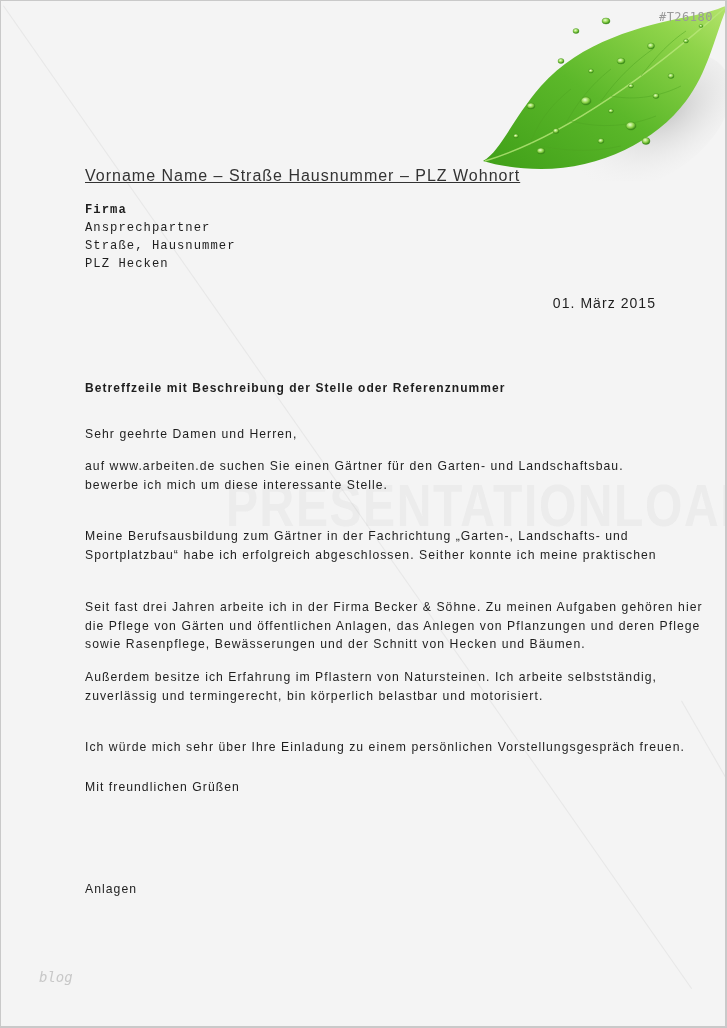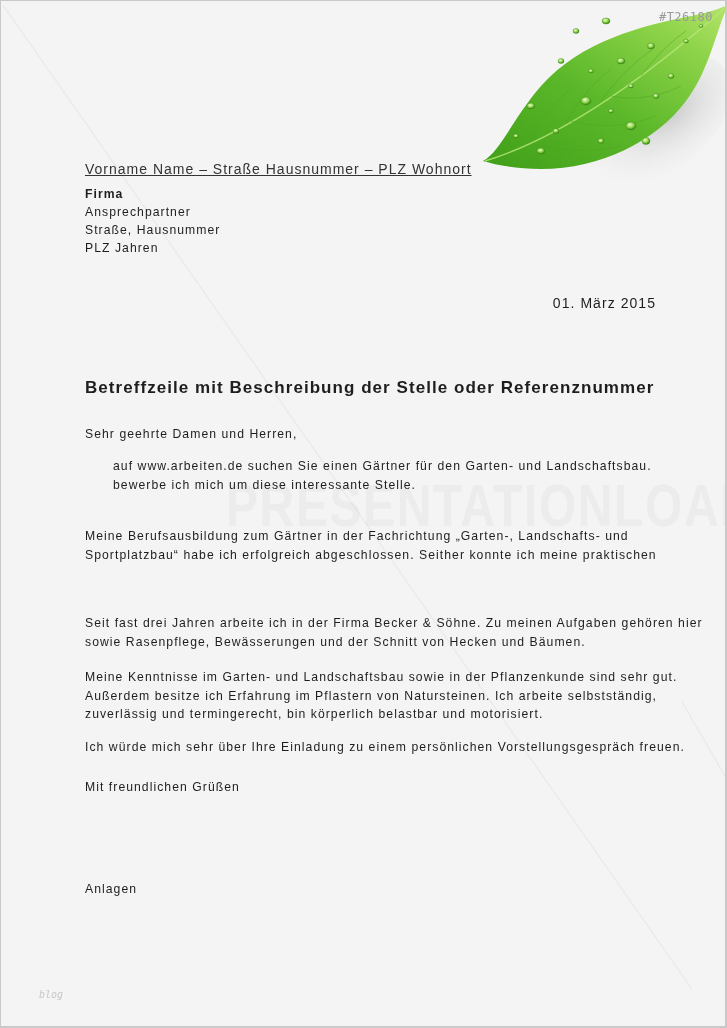--- a/index.html
+++ b/index.html
@@ -23,42 +23,42 @@
     position:absolute; right:12px; top:9px; font-family:"DejaVu Sans Mono", monospace;
     font-size:12px; color:#9a9a9a; letter-spacing:0.5px; z-index:3;text-align:center;
   }
   .watermark {
     position:absolute; left:225px; top:470px; width:400px; height:120px;
     font-family:"Liberation Sans", sans-serif; font-weight:bold;
     font-size:60px; color:rgba(200,200,200,0.18); letter-spacing:2px;
     transform:scaleX(0.8); transform-origin:left top; white-space:nowrap;
   }
   .blog {
-    position:absolute; left:38px; top:988px; font-size:10px; color:#c8c8c8;
+    position:absolute; left:38px; top:968px; font-size:14px; color:#c8c8c8;
     font-family:"DejaVu Sans Mono", monospace;
     font-style:italic;
   }
   .txt {
     position:absolute; left:84px; font-size:12.2px; letter-spacing:1.05px;
     white-space:nowrap; line-height:18px; color:#1e1e1e;
   }
   .sender {
-    top:161px; font-size:14px; letter-spacing:1px; text-decoration:underline;
+    top:168px; font-size:16px; letter-spacing:1px; text-decoration:underline;
     color:#333; line-height:14px;
   }
-  .addr { top:184px; }
+  .addr { top:200px;font-family:Liberation Mono, monospace; }
   .addr div { height:18px; }
   .bold { font-weight:bold; }
   .date { position:absolute; right:69px; top:294px; font-size:14px; letter-spacing:1.05px; color:#1e1e1e; }
-  .subject { top:378px; font-weight:bold; font-size:17px; }
+  .subject { top:378px; font-weight:bold; font-size:12px; }
   .salutation { top:424px; }
   .para div { height:18.5px; }
-  .p1 { top:456px;margin-left:28px; }
+  .p1 { top:456px; }
   .p2 { top:526px; }
-  .p3 { top:597px;margin-top:16px; }
+  .p3 { top:597px; }
   .p4 { top:667px; }
   .p5 { top:737px; }
   .closing { top:752px;margin-top:25px; }
   .attach { top:879px; }
 </style>
 </head>
 <body>
 
 <div class="page">
 
@@ -129,43 +129,43 @@
     </svg>
   </div>
   <div class="tag-code">#T26180</div>
 
   <div class="txt sender">Vorname Name – Straße Hausnummer – PLZ Wohnort</div>
 
   <div class="txt addr">
     <div class="bold">Firma</div>
     <div>Ansprechpartner</div>
     <div>Straße, Hausnummer</div>
-    <div>PLZ Jahren</div>
+    <div>PLZ Hecken</div>
   </div>
 
   <div class="date">01. März 2015</div>
 
   <div class="txt subject">Betreffzeile mit Beschreibung der Stelle oder Referenznummer</div>
 
   <div class="txt salutation">Sehr geehrte Damen und Herren,</div>
 
   <div class="txt para p1">
     <div>auf www.arbeiten.de suchen Sie einen Gärtner für den Garten- und Landschaftsbau.</div>
     <div>bewerbe ich mich um diese interessante Stelle.</div>
   </div>
   <div class="txt para p2">
     <div>Meine Berufsausbildung zum Gärtner in der Fachrichtung „Garten-, Landschafts- und</div>
     <div>Sportplatzbau“ habe ich erfolgreich abgeschlossen. Seither konnte ich meine praktischen</div>
   </div>
   <div class="txt para p3">
     <div>Seit fast drei Jahren arbeite ich in der Firma Becker &amp; Söhne. Zu meinen Aufgaben gehören hier</div>
+    <div>die Pflege von Gärten und öffentlichen Anlagen, das Anlegen von Pflanzungen und deren Pflege</div>
     <div>sowie Rasenpflege, Bewässerungen und der Schnitt von Hecken und Bäumen.</div>
   </div>
   <div class="txt para p4">
-    <div>Meine Kenntnisse im Garten- und Landschaftsbau sowie in der Pflanzenkunde sind sehr gut.</div>
     <div>Außerdem besitze ich Erfahrung im Pflastern von Natursteinen. Ich arbeite selbstständig,</div>
     <div>zuverlässig und termingerecht, bin körperlich belastbar und motorisiert.</div>
   </div>
   <div class="txt para p5">
     <div>Ich würde mich sehr über Ihre Einladung zu einem persönlichen Vorstellungsgespräch freuen.</div>
   </div>
 
   <div class="txt closing">Mit freundlichen Grüßen</div>
 
   <div class="txt attach">Anlagen</div>

